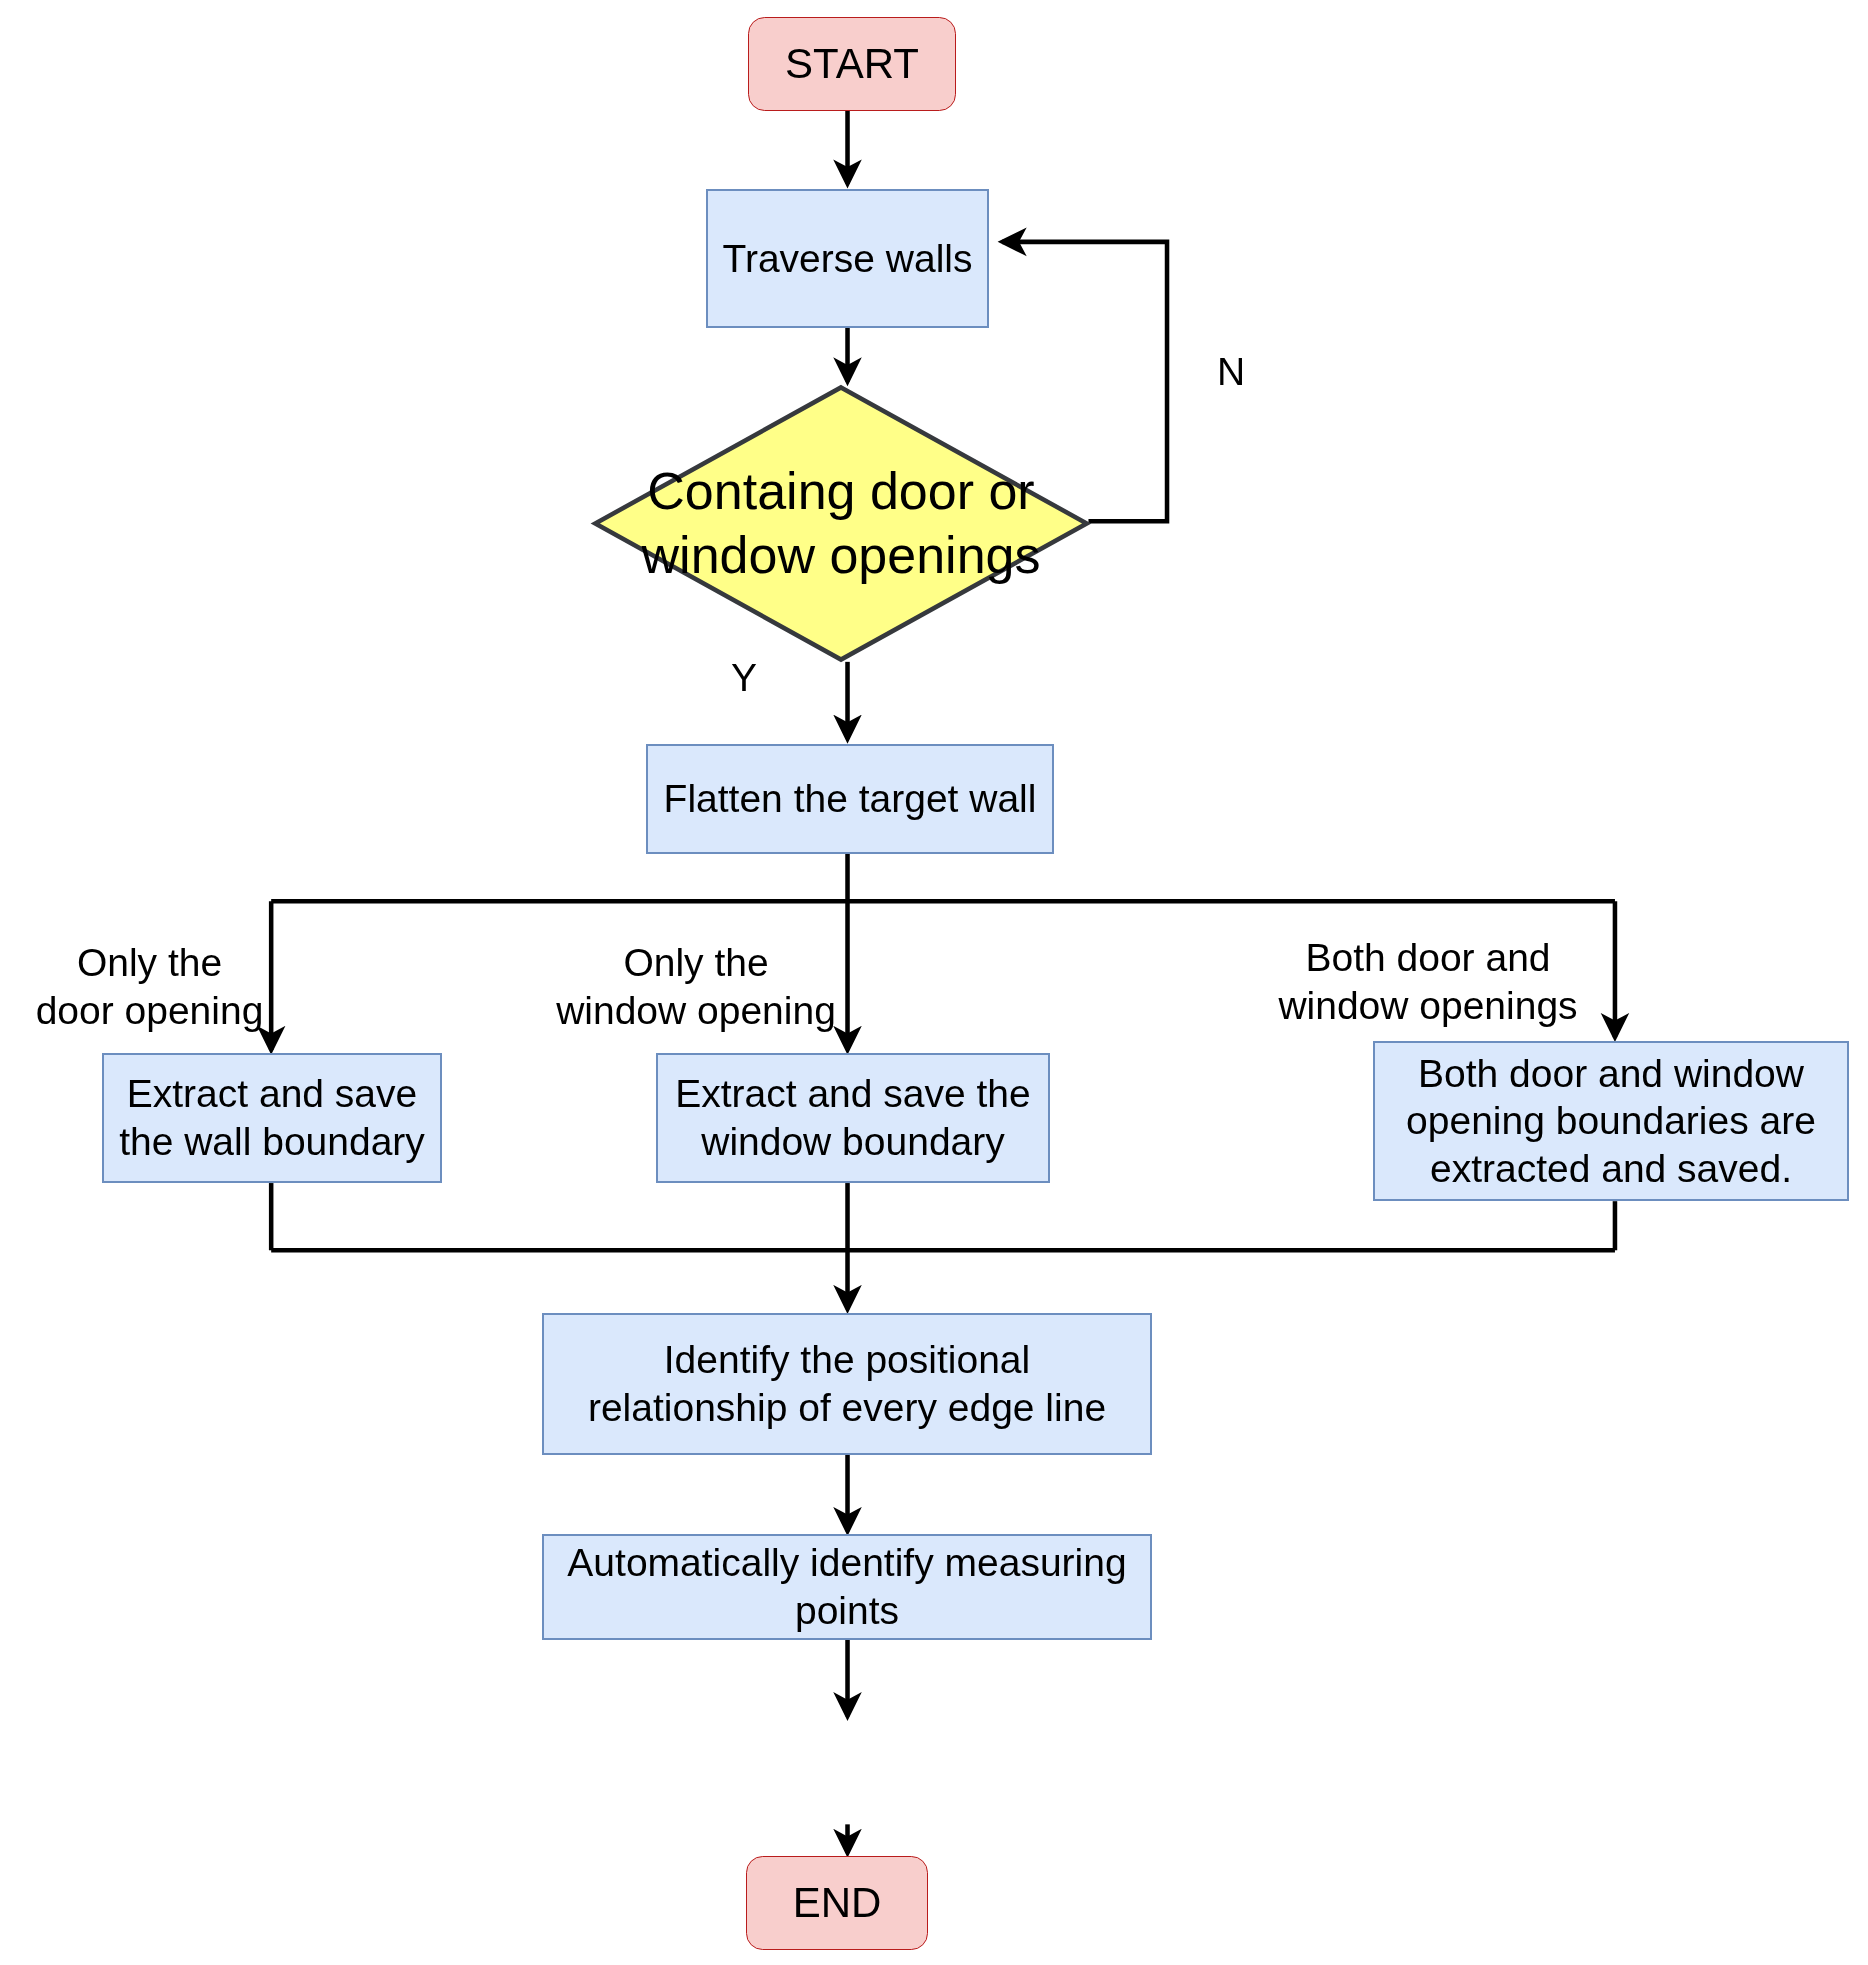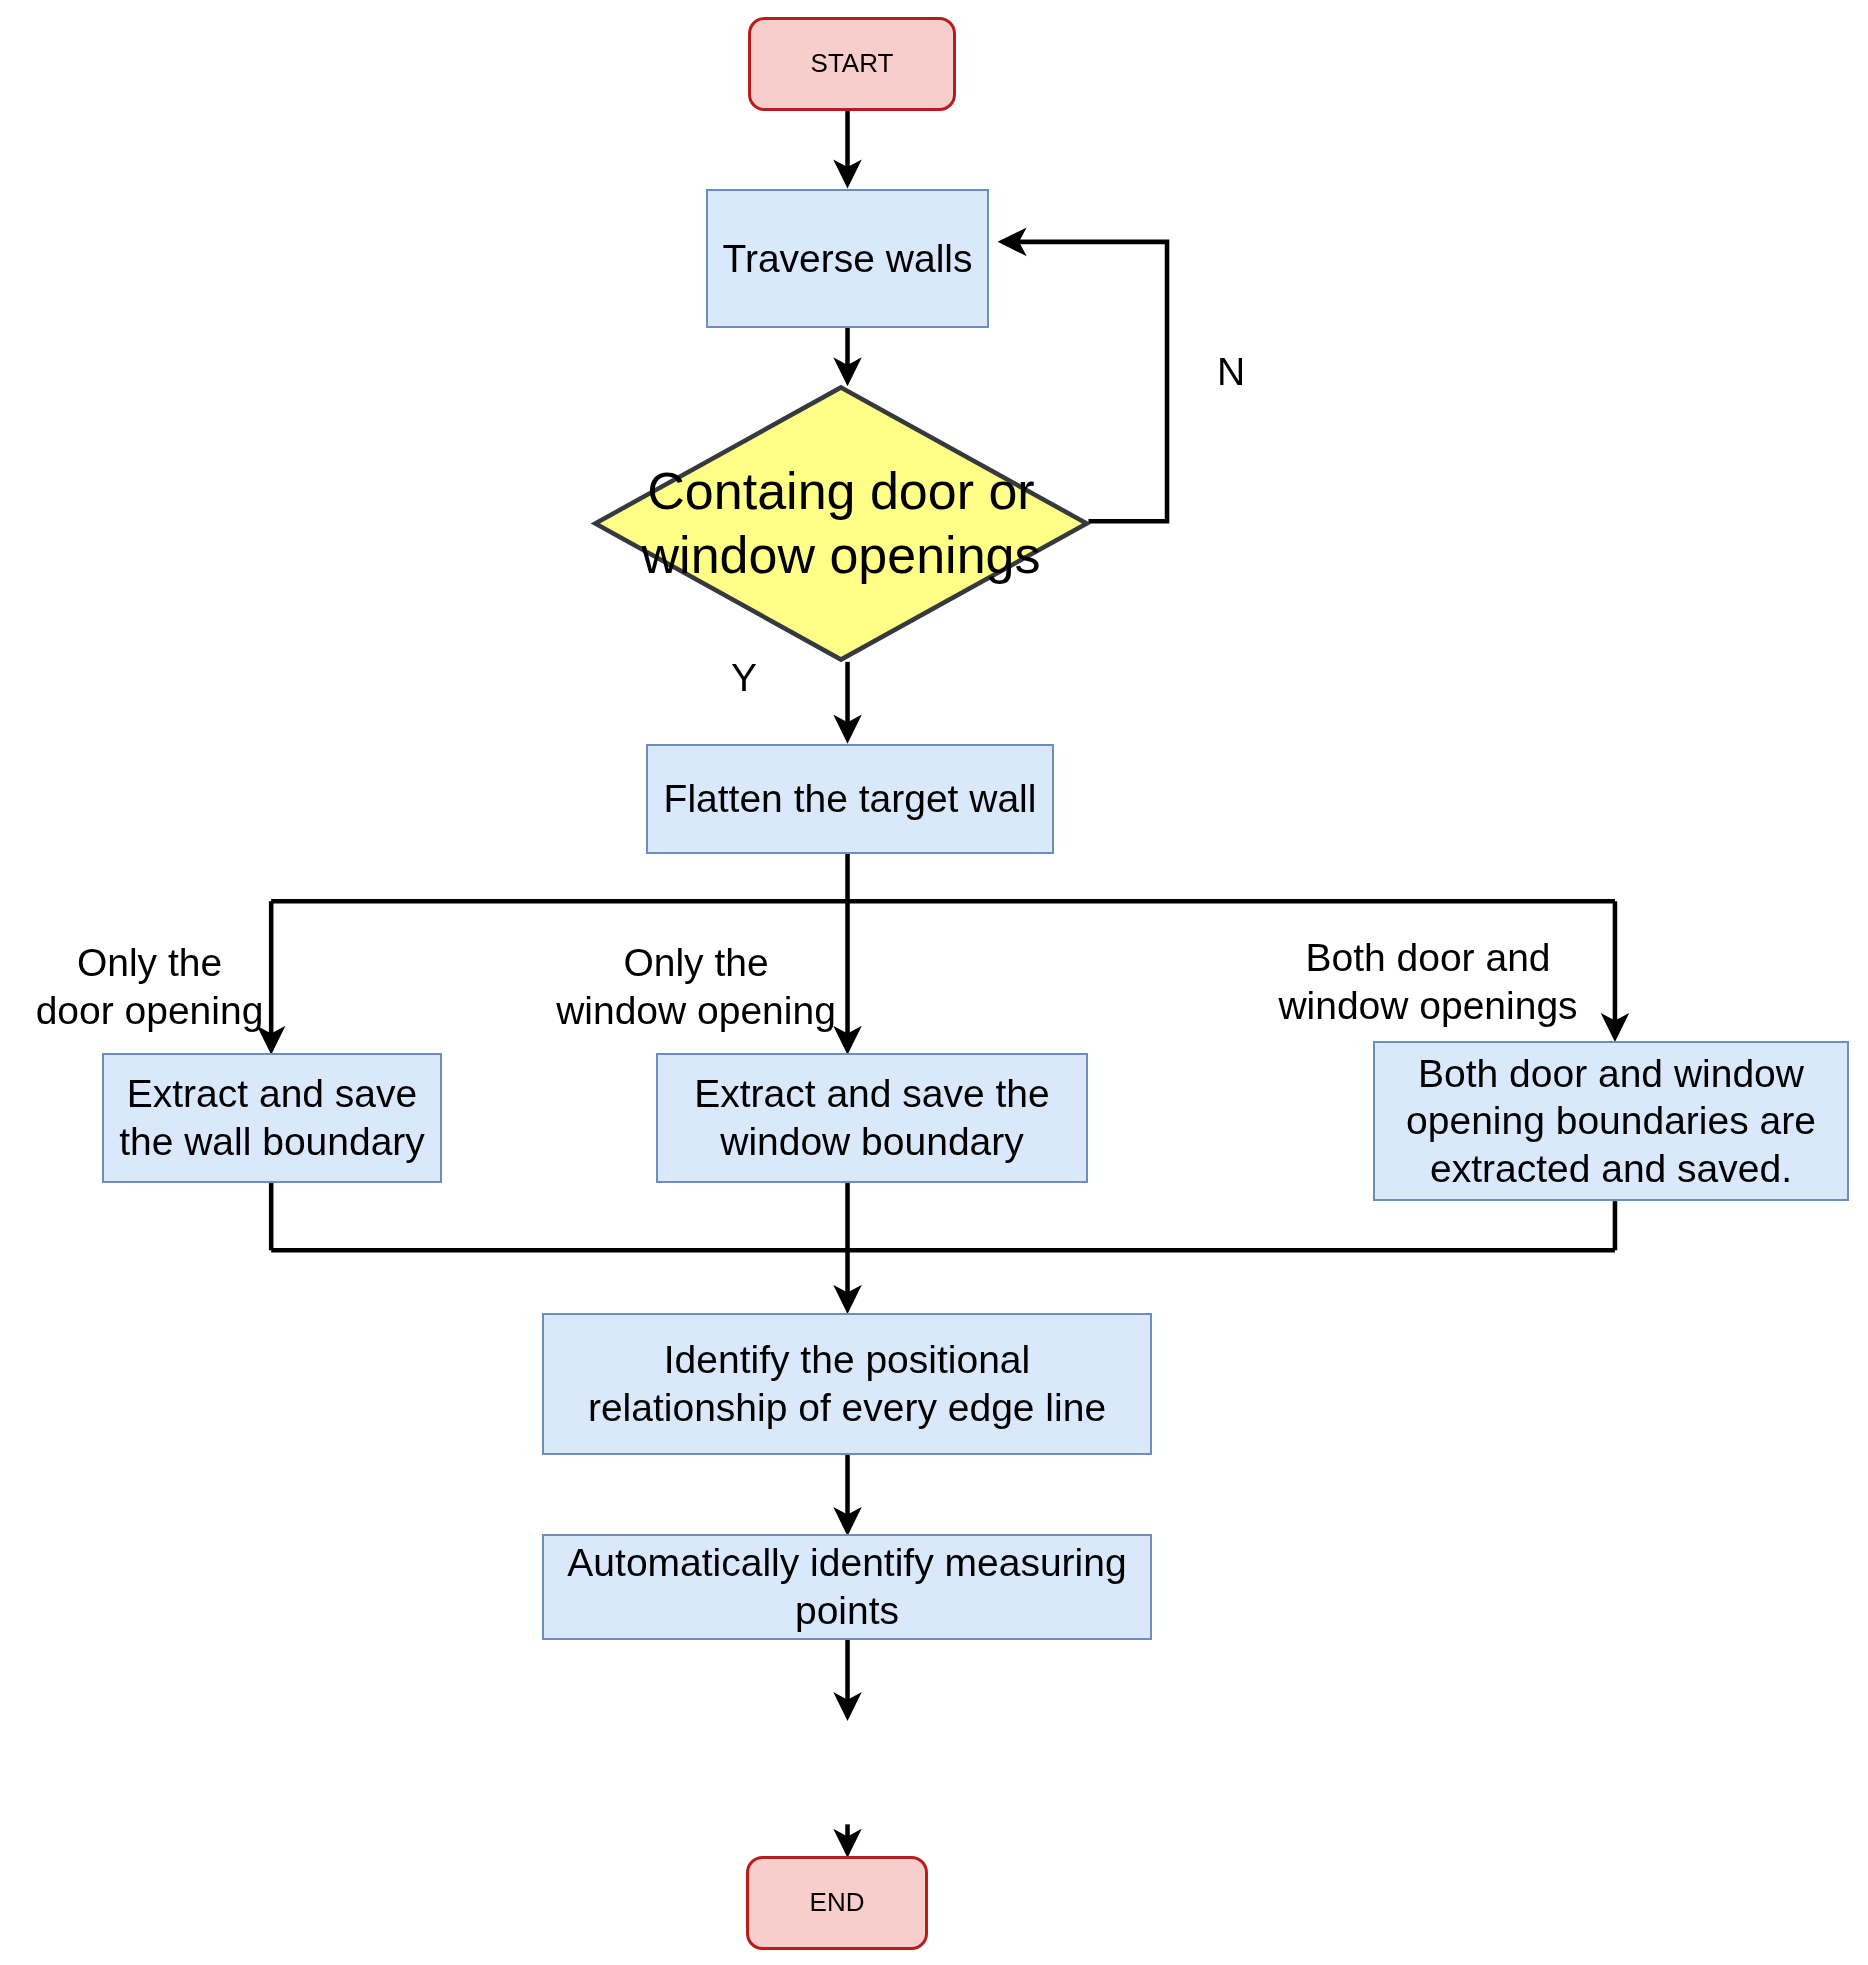--- a/index.html
+++ b/index.html
@@ -23,23 +23,23 @@
     display: flex;
     align-items: center;
     justify-content: center;
     text-align: center;
     color: #000000;
     line-height: 1.22;
     white-space: pre-line;
   }
   .terminator {
     background: #f8cecc;
-    border: 3px solid #b91c1c;
+    border: 1px solid #b91c1c;
     border-radius: 16.6px;
-    font-size: 26px;
+    font-size: 42px;
     text-align: center;
   }
   .process {
     background: #dae8fc;
     border: 2.3px solid #6c8ebf;
     font-size: 39px;
   }
   .decision-wrap {
     position: absolute;
   }
@@ -155,21 +155,21 @@
 window opening</div>
 
   <div class="edge-label center" style="left:1239px; top:934px; width:378px;">Both  door and
 window openings</div>
 
   <div class="node process" style="left:102px; top:1053px; width:340px; height:130px;text-align:center;">
     <span>Extract and save
 the wall boundary</span>
   </div>
 
-  <div class="node process" style="left:656px; top:1053px; width:432px; height:130px;">
+  <div class="node process" style="left:656px; top:1053px; width:394px; height:130px;">
     <span>Extract and save the
 window boundary</span>
   </div>
 
   <div class="node process" style="left:1373px; top:1041px; width:476px; height:160px;">
     <span>Both door and window
 opening boundaries are
 extracted and saved.</span>
   </div>
 

